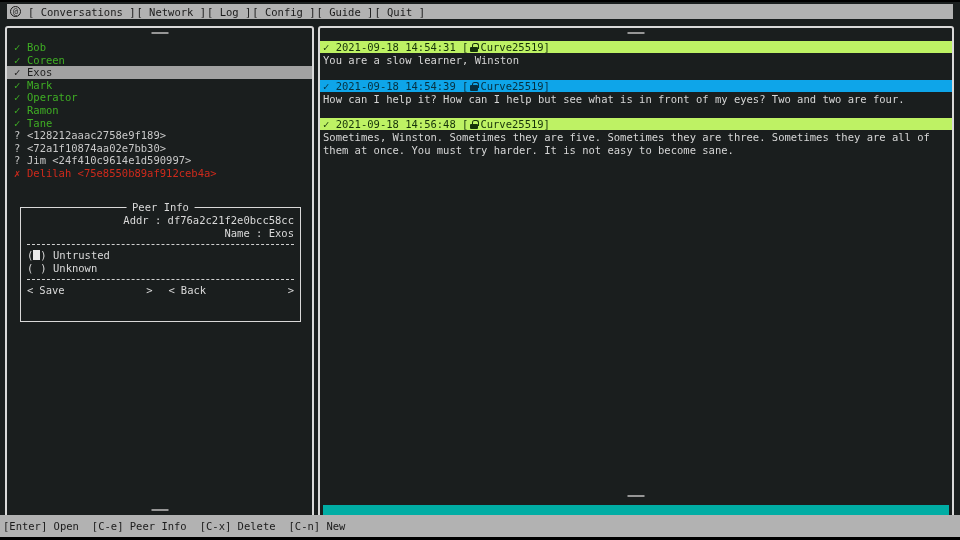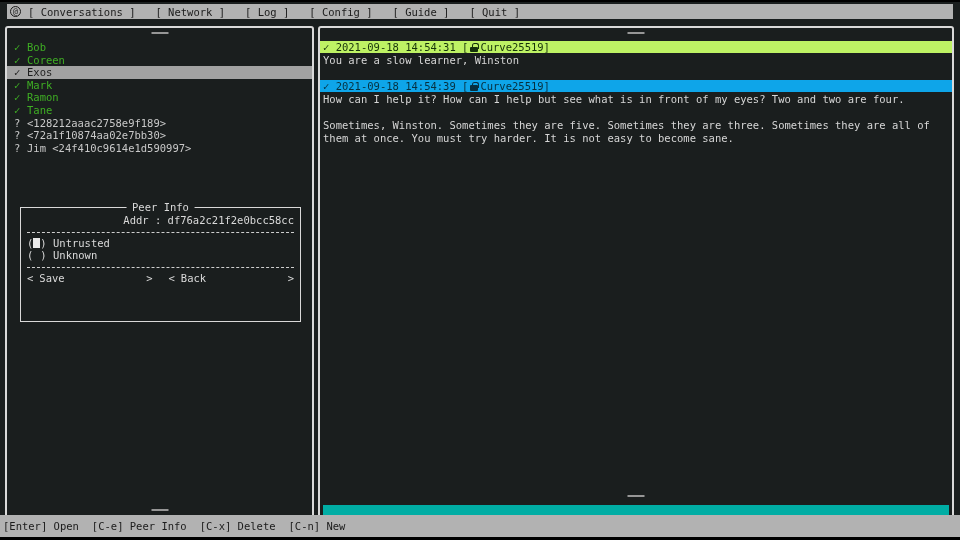--- a/index.html
+++ b/index.html
@@ -74,47 +74,50 @@
     background:#b2b2b2; color:#1b1b1b; display:flex; align-items:center; gap:13px;
     padding-left:3px; white-space:nowrap; z-index:5; }
 </style>
 </head>
 <body>
 
 <div class="term-bg"></div>
 
 <div class="menubar">
   <span class="logo">@</span>
-  <span style="display:flex;gap:20px;">
+  <span style="display:flex;gap:1px;">
       <span class="menu-item">[ Conversations ]</span>
       <span class="menu-item">[ Network ]</span>
       <span class="menu-item">[ Log ]</span>
       <span class="menu-item">[ Config ]</span>
       <span class="menu-item">[ Guide ]</span>
       <span class="menu-item">[ Quit ]</span>
     </span>
 </div>
 
 <div class="panel left-panel">
   <div class="scroll-dash dash-top"></div>
   <div class="contact-list">
       <div class="contact-row state-trusted"><span class="marker">✓</span><span>Bob</span></div>
       <div class="contact-row state-trusted"><span class="marker">✓</span><span>Coreen</span></div>
       <div class="contact-row state-trusted selected"><span class="marker">✓</span><span>Exos</span></div>
       <div class="contact-row state-trusted"><span class="marker">✓</span><span>Mark</span></div>
+      <div class="contact-row state-trusted"><span class="marker">✓</span><span>Operator</span></div>
       <div class="contact-row state-trusted"><span class="marker">✓</span><span>Ramon</span></div>
       <div class="contact-row state-trusted"><span class="marker">✓</span><span>Tane</span></div>
       <div class="contact-row state-unknown"><span class="marker">?</span><span>&lt;128212aaac2758e9f189&gt;</span></div>
       <div class="contact-row state-unknown"><span class="marker">?</span><span>&lt;72a1f10874aa02e7bb30&gt;</span></div>
       <div class="contact-row state-unknown"><span class="marker">?</span><span>Jim &lt;24f410c9614e1d590997&gt;</span></div>
+      <div class="contact-row state-untrusted"><span class="marker">✗</span><span>Delilah &lt;75e8550b89af912ceb4a&gt;</span></div>
     </div>
 
   <div class="peer-box">
     <span class="peer-title">Peer Info</span>
     <div class="peer-line">Addr : df76a2c21f2e0bcc58cc</div>
+    <div class="peer-line">Name : Exos</div>
     <div class="dashed-sep"></div>
     <div>
         <div class="trust-option"><span>(</span><span class="mark block-cursor"> </span><span>) </span><span>Untrusted</span></div>
         <div class="trust-option"><span>(</span><span class="mark"> </span><span>) </span><span>Unknown</span></div>
       </div>
     <div class="dashed-sep"></div>
     <div class="dialog-buttons">
         <div class="tui-button">
           <span class="arr">&lt;</span>
           <span class="lbl">Save</span>
@@ -138,20 +141,21 @@
   <div class="message-list">
       <div class="message">
         <div class="msg-header green"><span>✓ 2021-09-18 14:54:31 [</span><span class="lock-icon"></span><span>Curve25519]</span></div>
         <div class="msg-body">You are a slow learner, Winston</div>
       </div>
       <div class="message">
         <div class="msg-header blue"><span>✓ 2021-09-18 14:54:39 [</span><span class="lock-icon"></span><span>Curve25519]</span></div>
         <div class="msg-body">How can I help it? How can I help but see what is in front of my eyes? Two and two are four.</div>
       </div>
       <div class="message">
+        <div class="msg-header green"><span>✓ 2021-09-18 14:56:48 [</span><span class="lock-icon"></span><span>Curve25519]</span></div>
         <div class="msg-body">Sometimes, Winston. Sometimes they are five. Sometimes they are three. Sometimes they are all of them at once. You must try harder. It is not easy to become sane.</div>
       </div>
     </div>
   <div class="scroll-dash dash-bottom-right"></div>
   <div class="input-bar"></div>
 </div>
 
 <div class="statusbar">
     <span class="status-item">[Enter] Open</span>
     <span class="status-item">[C-e] Peer Info</span>

